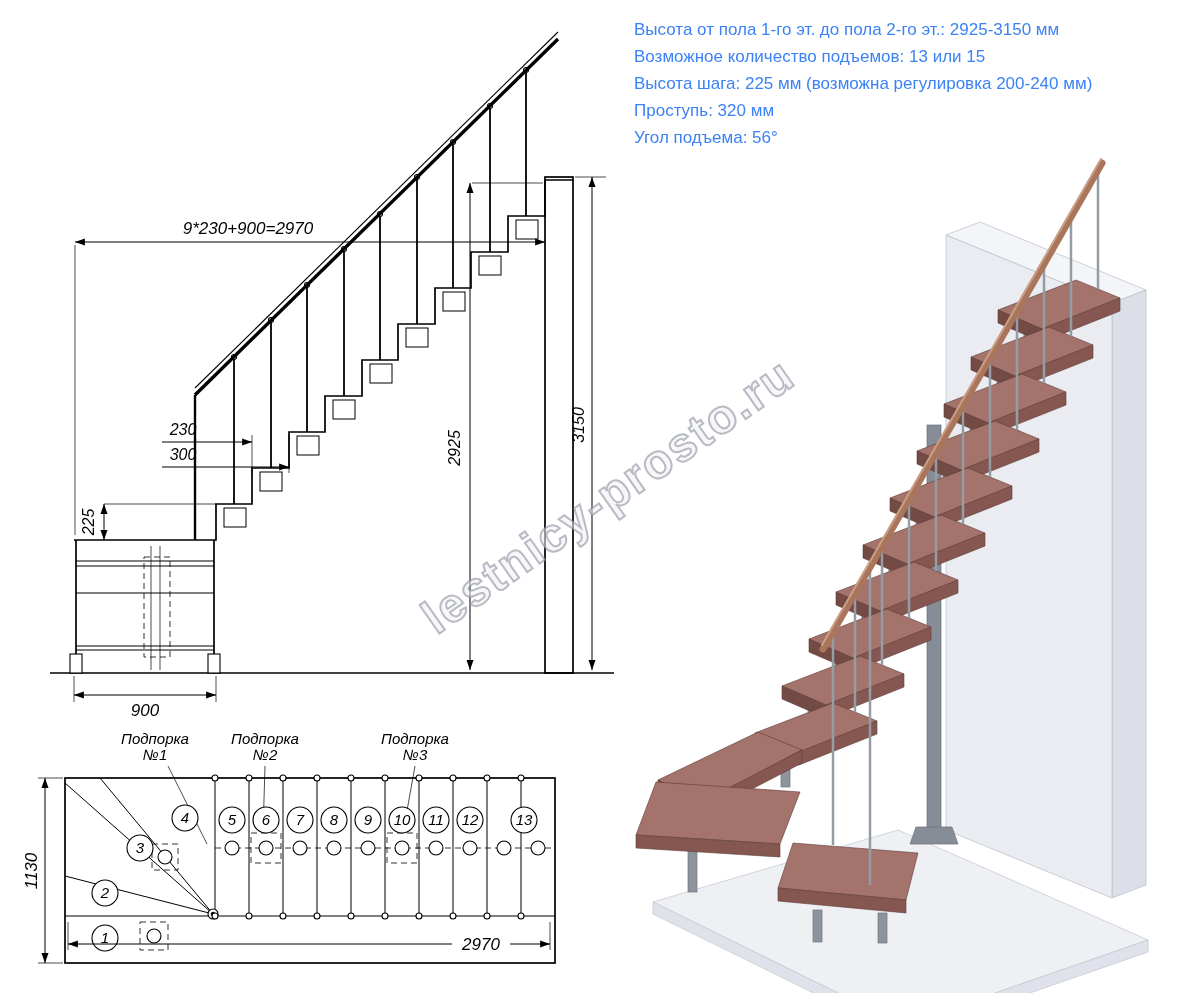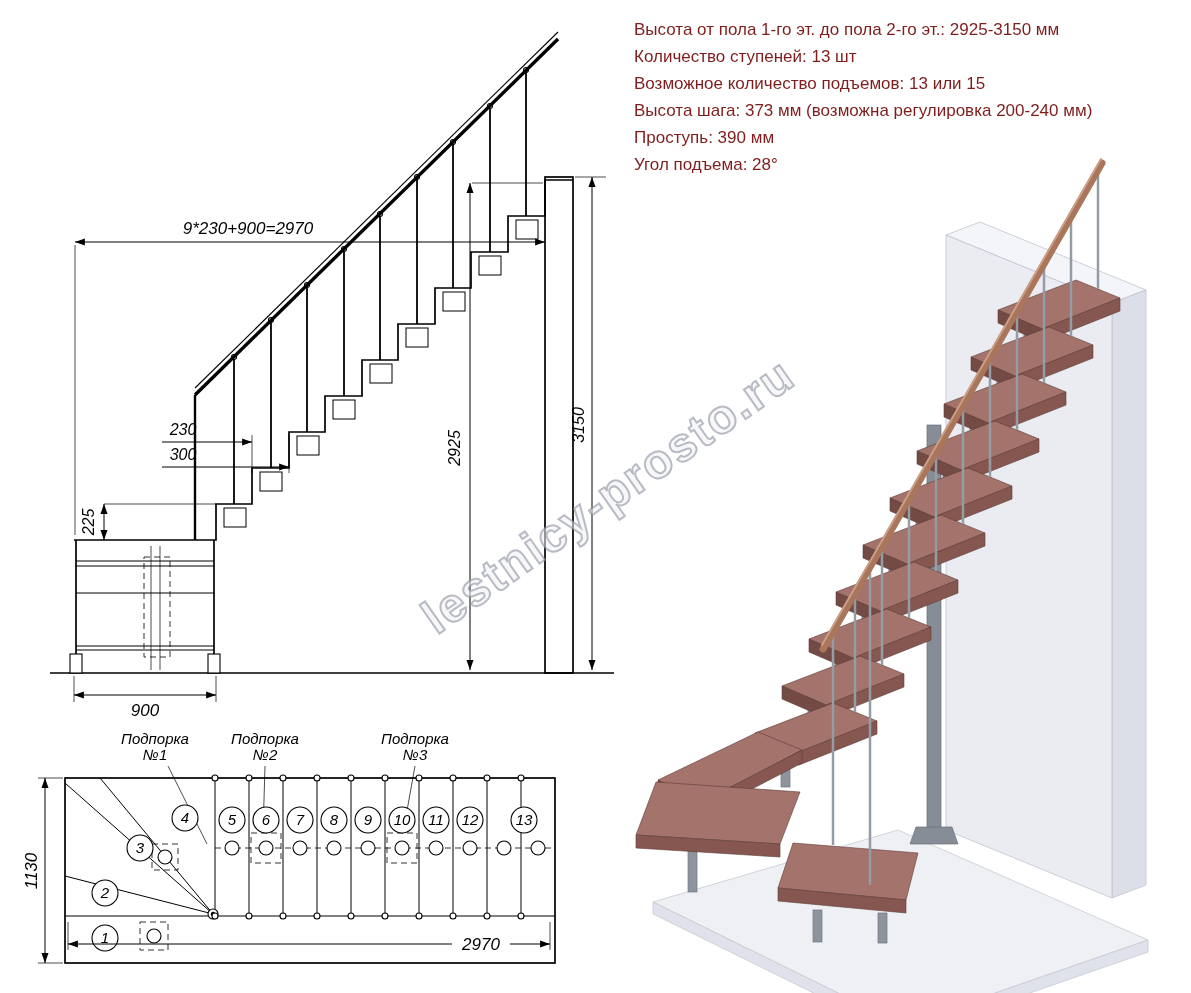--- a/index.html
+++ b/index.html
@@ -1,19 +1,19 @@
 <!DOCTYPE html>
 <html><head>
 <meta charset="utf-8">
 <style>
   * { margin:0; padding:0; box-sizing:border-box; }
   html,body { width:1191px; height:993px; background:#fff; font-family:"Liberation Sans", sans-serif; }
   .page { position:relative; width:1191px; height:993px; background:#fff; overflow:hidden; }
 
-  .specs { position:absolute; left:634px; top:16px; width:545px; font-size:17px; color:#7f1d1d; line-height:27px; }
+  .specs { position:absolute; left:634px; top:16px; width:545px; font-size:17px; color:#3b82f6; line-height:27px; }
   .spec-line { white-space:nowrap; }
 
   svg { position:absolute; }
   svg text { font-family:"Liberation Sans", sans-serif; fill:#000; }
   .ln   { stroke:#000; stroke-width:1; fill:none; }
   .ln2  { stroke:#000; stroke-width:1.7; fill:none; }
   .thin { stroke:#000; stroke-width:0.7; fill:none; }
   .dash { stroke:#000; stroke-width:0.8; fill:none; stroke-dasharray:6 4; }
   .dimln{ stroke:#000; stroke-width:1; fill:none; }
   .dim  { font-style:italic; font-size:16px; }
@@ -319,25 +319,24 @@
       <line x1="68" y1="196" x2="68" y2="224" class="thin"></line>
       <line x1="550" y1="196" x2="550" y2="224" class="thin"></line>
       <line x1="68" y1="218" x2="550" y2="218" class="dimln" marker-start="url(#arrP)" marker-end="url(#arrP)"></line>
       <rect x="452" y="209" width="58" height="17" fill="#fff" stroke="none"></rect>
       <text class="dim-big" x="481" y="224" text-anchor="middle">2970</text>
     </g>
   </svg>
 
   <div class="specs">
     <div class="spec-line">Высота от пола 1-го эт. до пола 2-го эт.: 2925-3150 мм</div>
-    <div class="spec-line">Количество ступеней: 13 шт</div>
     <div class="spec-line">Возможное количество подъемов: 13 или 15</div>
-    <div class="spec-line">Высота шага: 373 мм (возможна регулировка 200-240 мм)</div>
-    <div class="spec-line">Проступь: 390 мм</div>
-    <div class="spec-line">Угол подъема: 28°</div>
+    <div class="spec-line">Высота шага: 225 мм (возможна регулировка 200-240 мм)</div>
+    <div class="spec-line">Проступь: 320 мм</div>
+    <div class="spec-line">Угол подъема: 56°</div>
   </div>
 
   <svg class="render3d" style="left:628px;top:140px;" width="563" height="853" viewBox="0 0 563 853">
 
     <g>
       <polygon class="wall-t" points="318,95 352,82 518,150 484,163"></polygon>
       <polygon class="wall-s" points="484,163 518,150 518,745 484,758"></polygon>
       <polygon class="wall-f" points="318,95 484,163 484,758 318,690"></polygon>
     </g>
 

